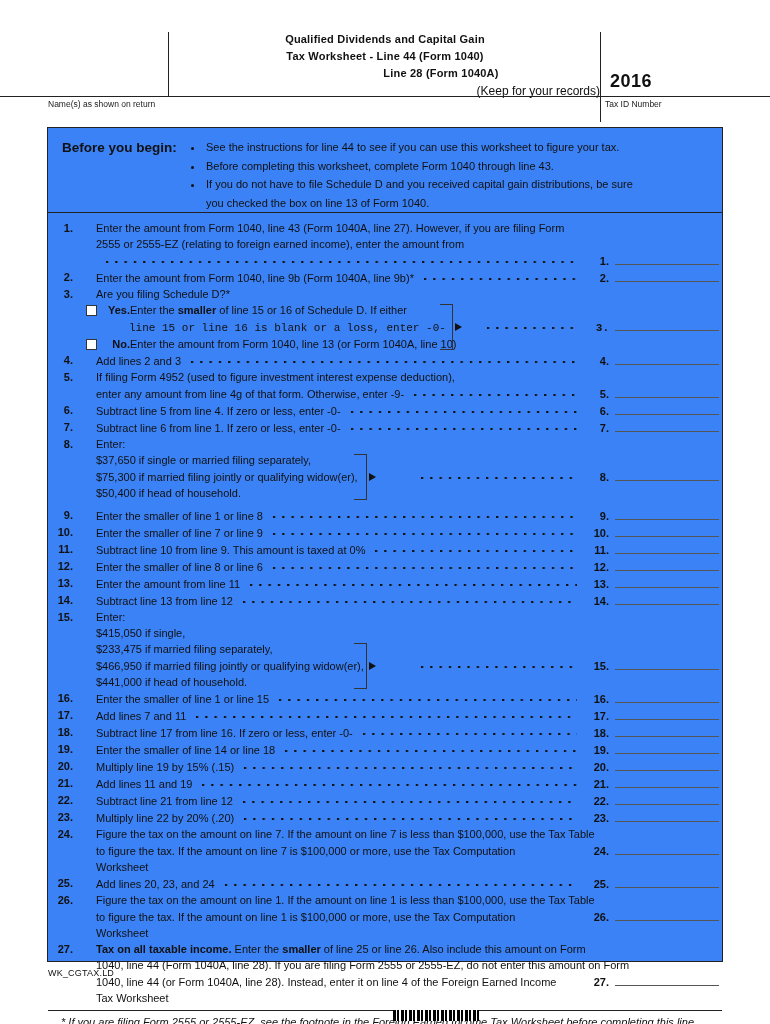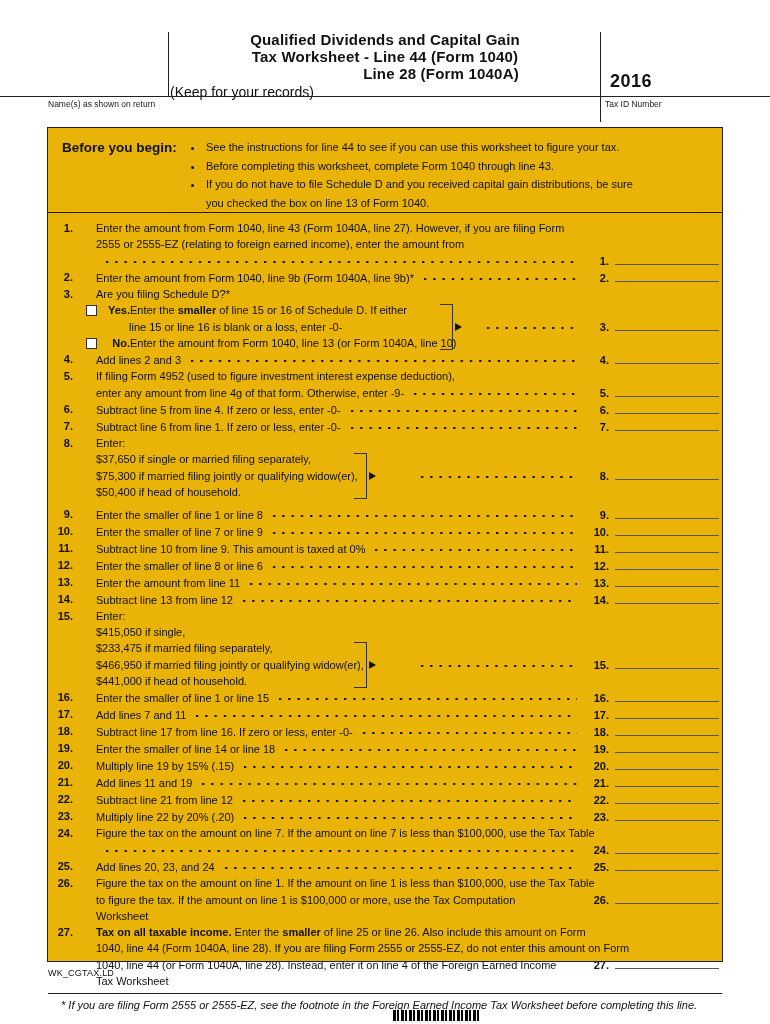--- a/index.html
+++ b/index.html
@@ -2,46 +2,46 @@
 <html><head>
 <meta charset="utf-8">
 <style>
   html,body{margin:0;padding:0;background:#fff;}
   body{width:770px;height:1024px;position:relative;font-family:"Liberation Sans",sans-serif;color:#111;-webkit-font-smoothing:antialiased;}
   
   .vline{position:absolute;border-left:1.5px solid #222;width:0;}
   #vl1{left:168px;top:32px;height:64px;}
   #vl2{left:600px;top:32px;height:90px;}
   .hrule{position:absolute;left:0;right:0;top:96px;border-top:1.5px solid #222;}
-  .title{position:absolute;left:170px;width:430px;top:31px;text-align:center;font-weight:bold;font-size:15px;line-height:17px;letter-spacing:.2px;}
+  .title{position:absolute;left:170px;width:430px;top:31px;text-align:center;font-weight:bold;font-size:11px;line-height:17px;letter-spacing:.2px;}
   .title .l3{text-indent:112px;}
-  .keep{position:absolute;left:170px;width:430px;top:84px;text-align:left;font-size:14px;}
+  .keep{position:absolute;left:170px;width:430px;top:84px;text-align:right;font-size:12px;text-decoration:underline;}
   .year{position:absolute;left:610px;top:71px;font-size:18px;font-weight:bold;letter-spacing:.5px;}
   .small-label{position:absolute;font-size:8.5px;color:#222;}
   .fill-field{position:absolute;height:16px;}
   
-  .box{position:absolute;left:47px;top:127px;width:676px;height:835px;border:1.6px solid #222;box-sizing:border-box;background:#eab308;}
+  .box{position:absolute;left:47px;top:127px;width:676px;height:835px;border:1.6px solid #222;box-sizing:border-box;background:#3b82f6;}
   .before{display:flex;padding:10px 10px 0 14px;height:74px;}
   .byb{font-weight:bold;font-size:13.5px;width:122px;flex:none;padding-top:2px;}
   .bullets{margin:0;padding:0 0 0 20px;font-size:11px;line-height:18.5px;list-style:disc;}
   .bullets li{padding-left:2px;}
   .bullets span{display:block;}
   .sep{border-top:1.5px solid #222;margin:0;}
   
   .items{padding:7px 3px 0 0;font-size:11px;line-height:16px;}
   .item{position:relative;padding-left:48px;}
   .num{position:absolute;left:0;top:0;width:25px;text-align:right;font-weight:bold;}
   .ln{min-height:16px;}
   .lnf{display:flex;align-items:baseline;}
   .txt{white-space:pre-wrap;}
   .fw{flex:none;white-space:nowrap;overflow:hidden;}
   .dots{flex:1 1 auto;align-self:stretch;margin:0 4px 0 9px;background-image:radial-gradient(circle at 2px 10px,#111 1.15px,transparent 1.5px);background-size:9.3px 16px;background-repeat:repeat-x;}
   .ref{flex:none;width:28px;text-align:right;font-weight:bold;}
   .amt{flex:none;width:104px;height:12px;border-bottom:1.3px solid #555;margin-left:6px;}
-  .cont{margin-left:33px;}
+  .cont{margin-left:33px;font-family:Liberation Mono, monospace;}
   .optrow{display:flex;align-items:baseline;margin-left:-10px;text-align:right;}
   .cb{flex:none;width:9px;height:9px;border:1.2px solid #333;margin-right:6px;align-self:center;background:#fff;}
   .optlab{flex:none;width:27px;font-weight:bold;}
   .gap-top{margin-top:6px;}
   
   .bracket{position:absolute;width:12px;border:1.6px solid #333;border-left:none;}
   .arr{position:absolute;right:-10px;top:50%;width:0;height:0;margin-top:-4px;border-left:7px solid #111;border-top:4px solid transparent;border-bottom:4px solid transparent;}
   
   .fsep{border-top:1.4px solid #222;margin-top:4px;}
   .footnote{font-style:italic;font-size:11px;padding:5px 10px 0 13px;}
@@ -343,20 +343,21 @@
         <span class="dots"></span>
         <span class="ref">23.</span>
         <span class="amt"></span>
       </div>
     </div>
 
     <div class="item">
       <span class="num">24.</span>
       <div class="ln txt">Figure the tax on the amount on line 7. If the amount on line 7 is less than $100,000, use the Tax Table</div>
       <div class="ln lnf">
+        <span class="txt">to figure the tax. If the amount on line 7 is $100,000 or more, use the Tax Computation Worksheet</span>
         <span class="dots"></span>
         <span class="ref">24.</span>
         <span class="amt"></span>
       </div>
     </div>
 
     <div class="item">
       <span class="num">25.</span>
       <div class="ln lnf">
         <span class="txt">Add lines 20, 23, and 24</span>

